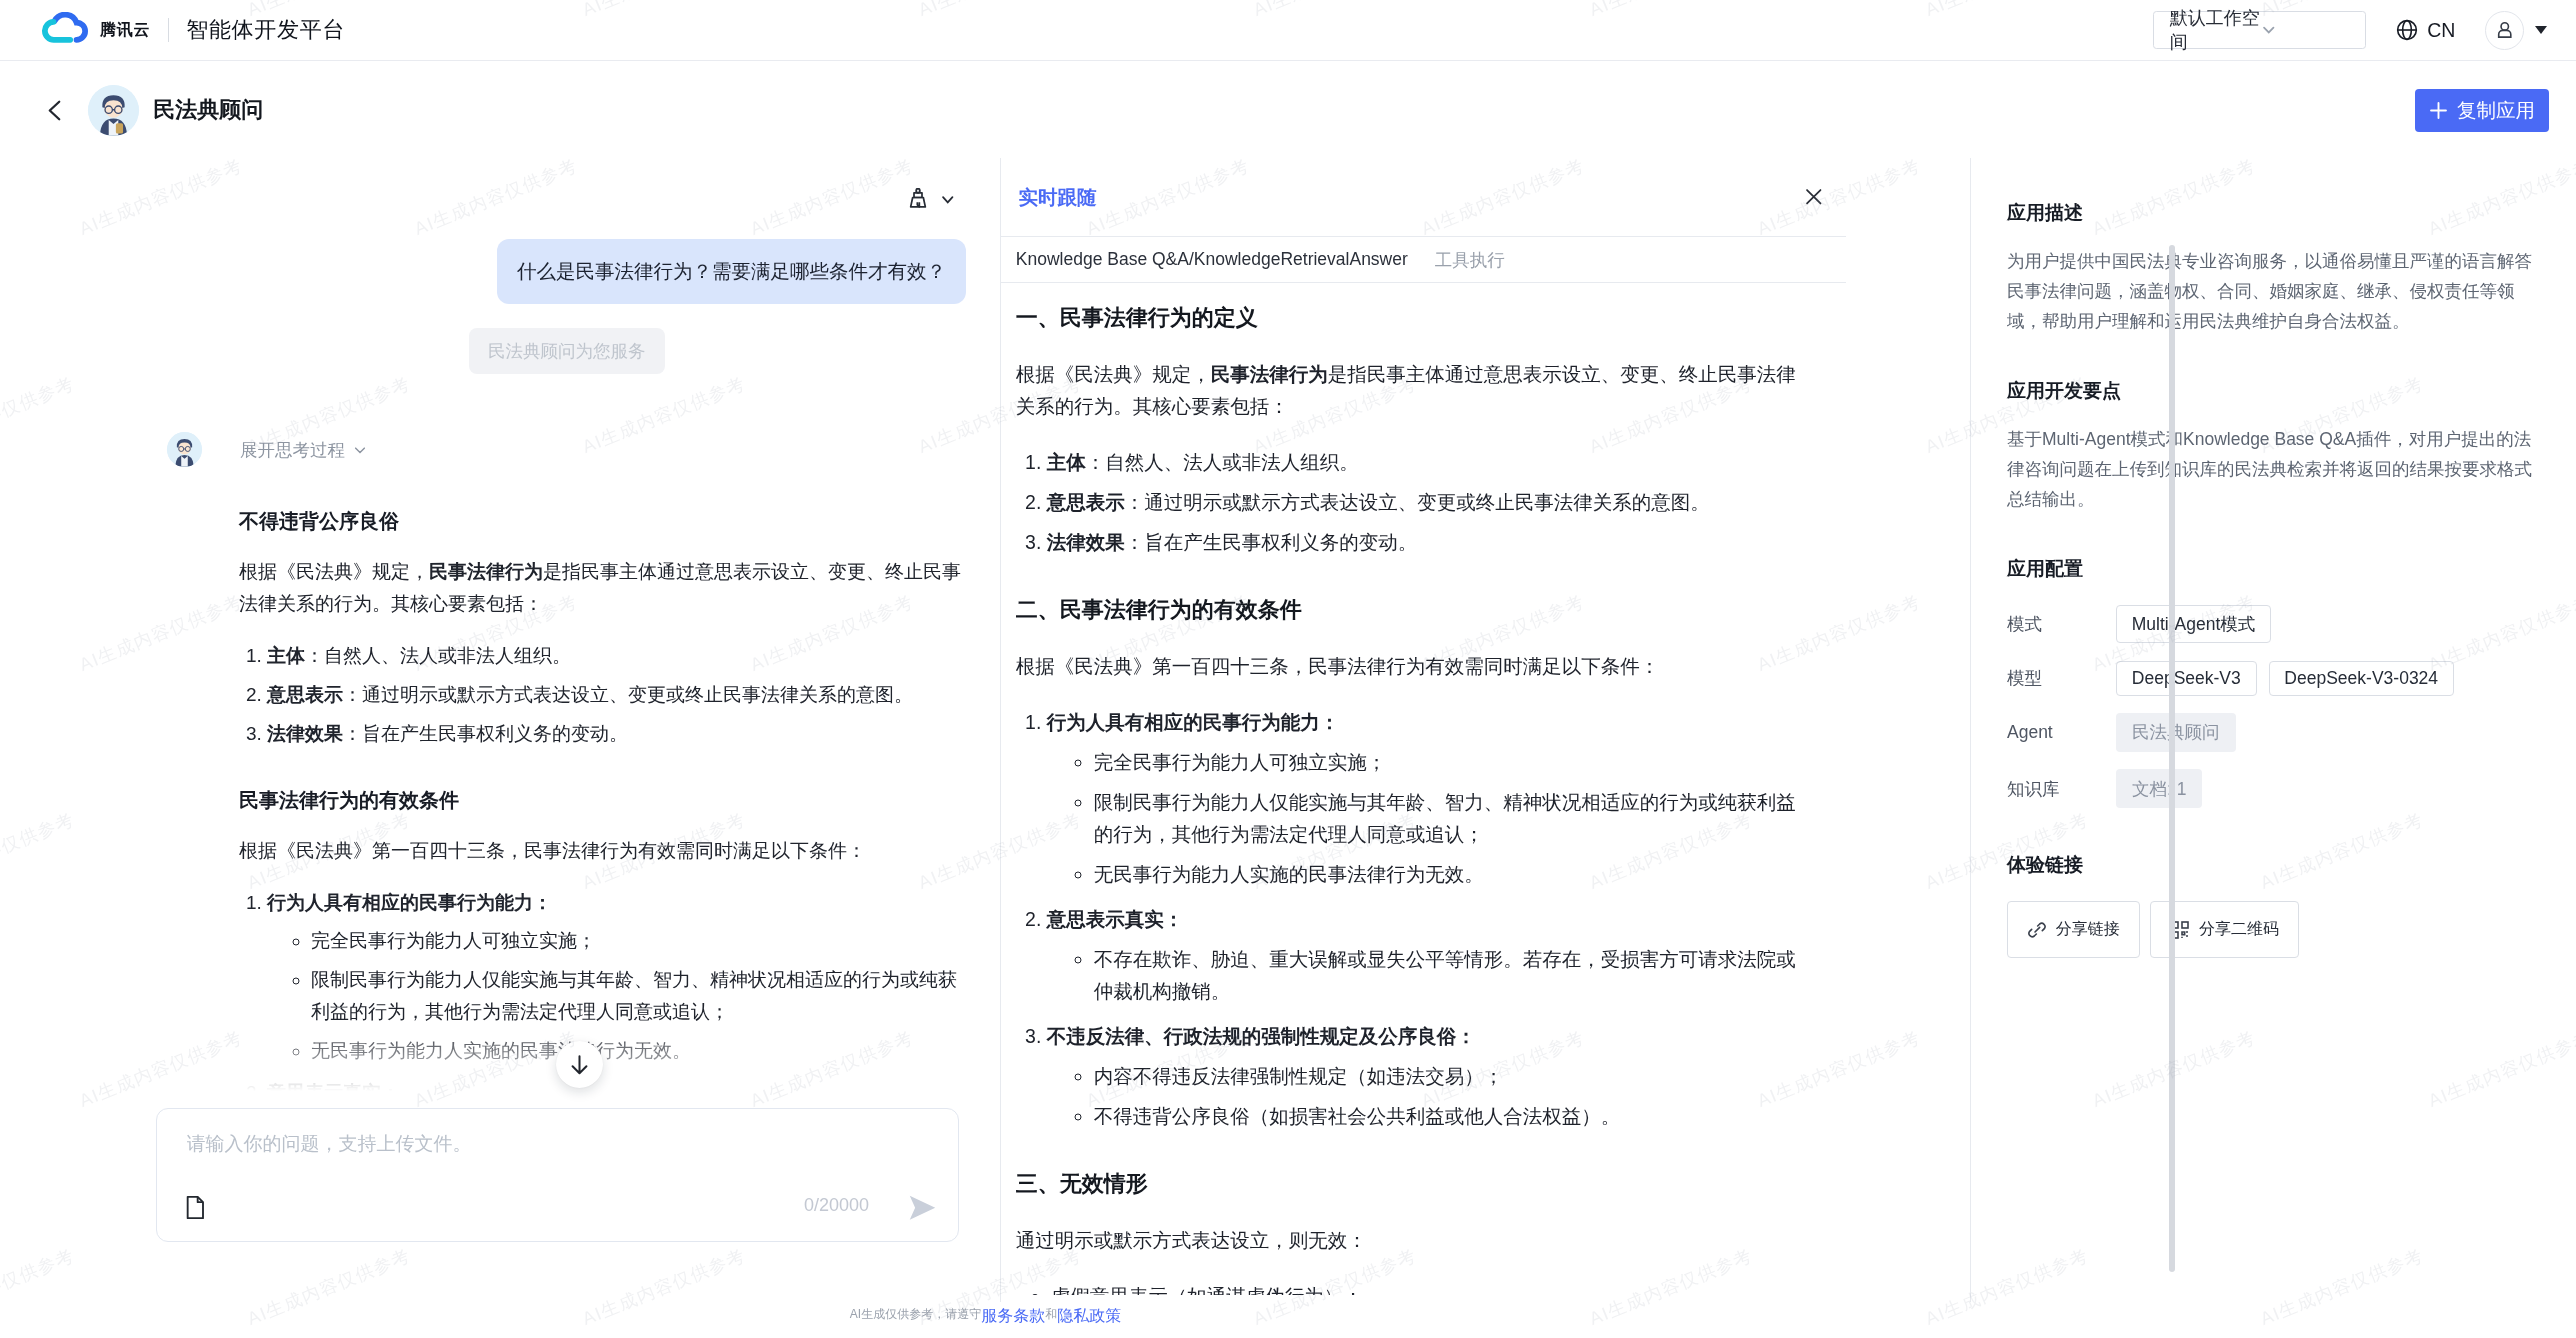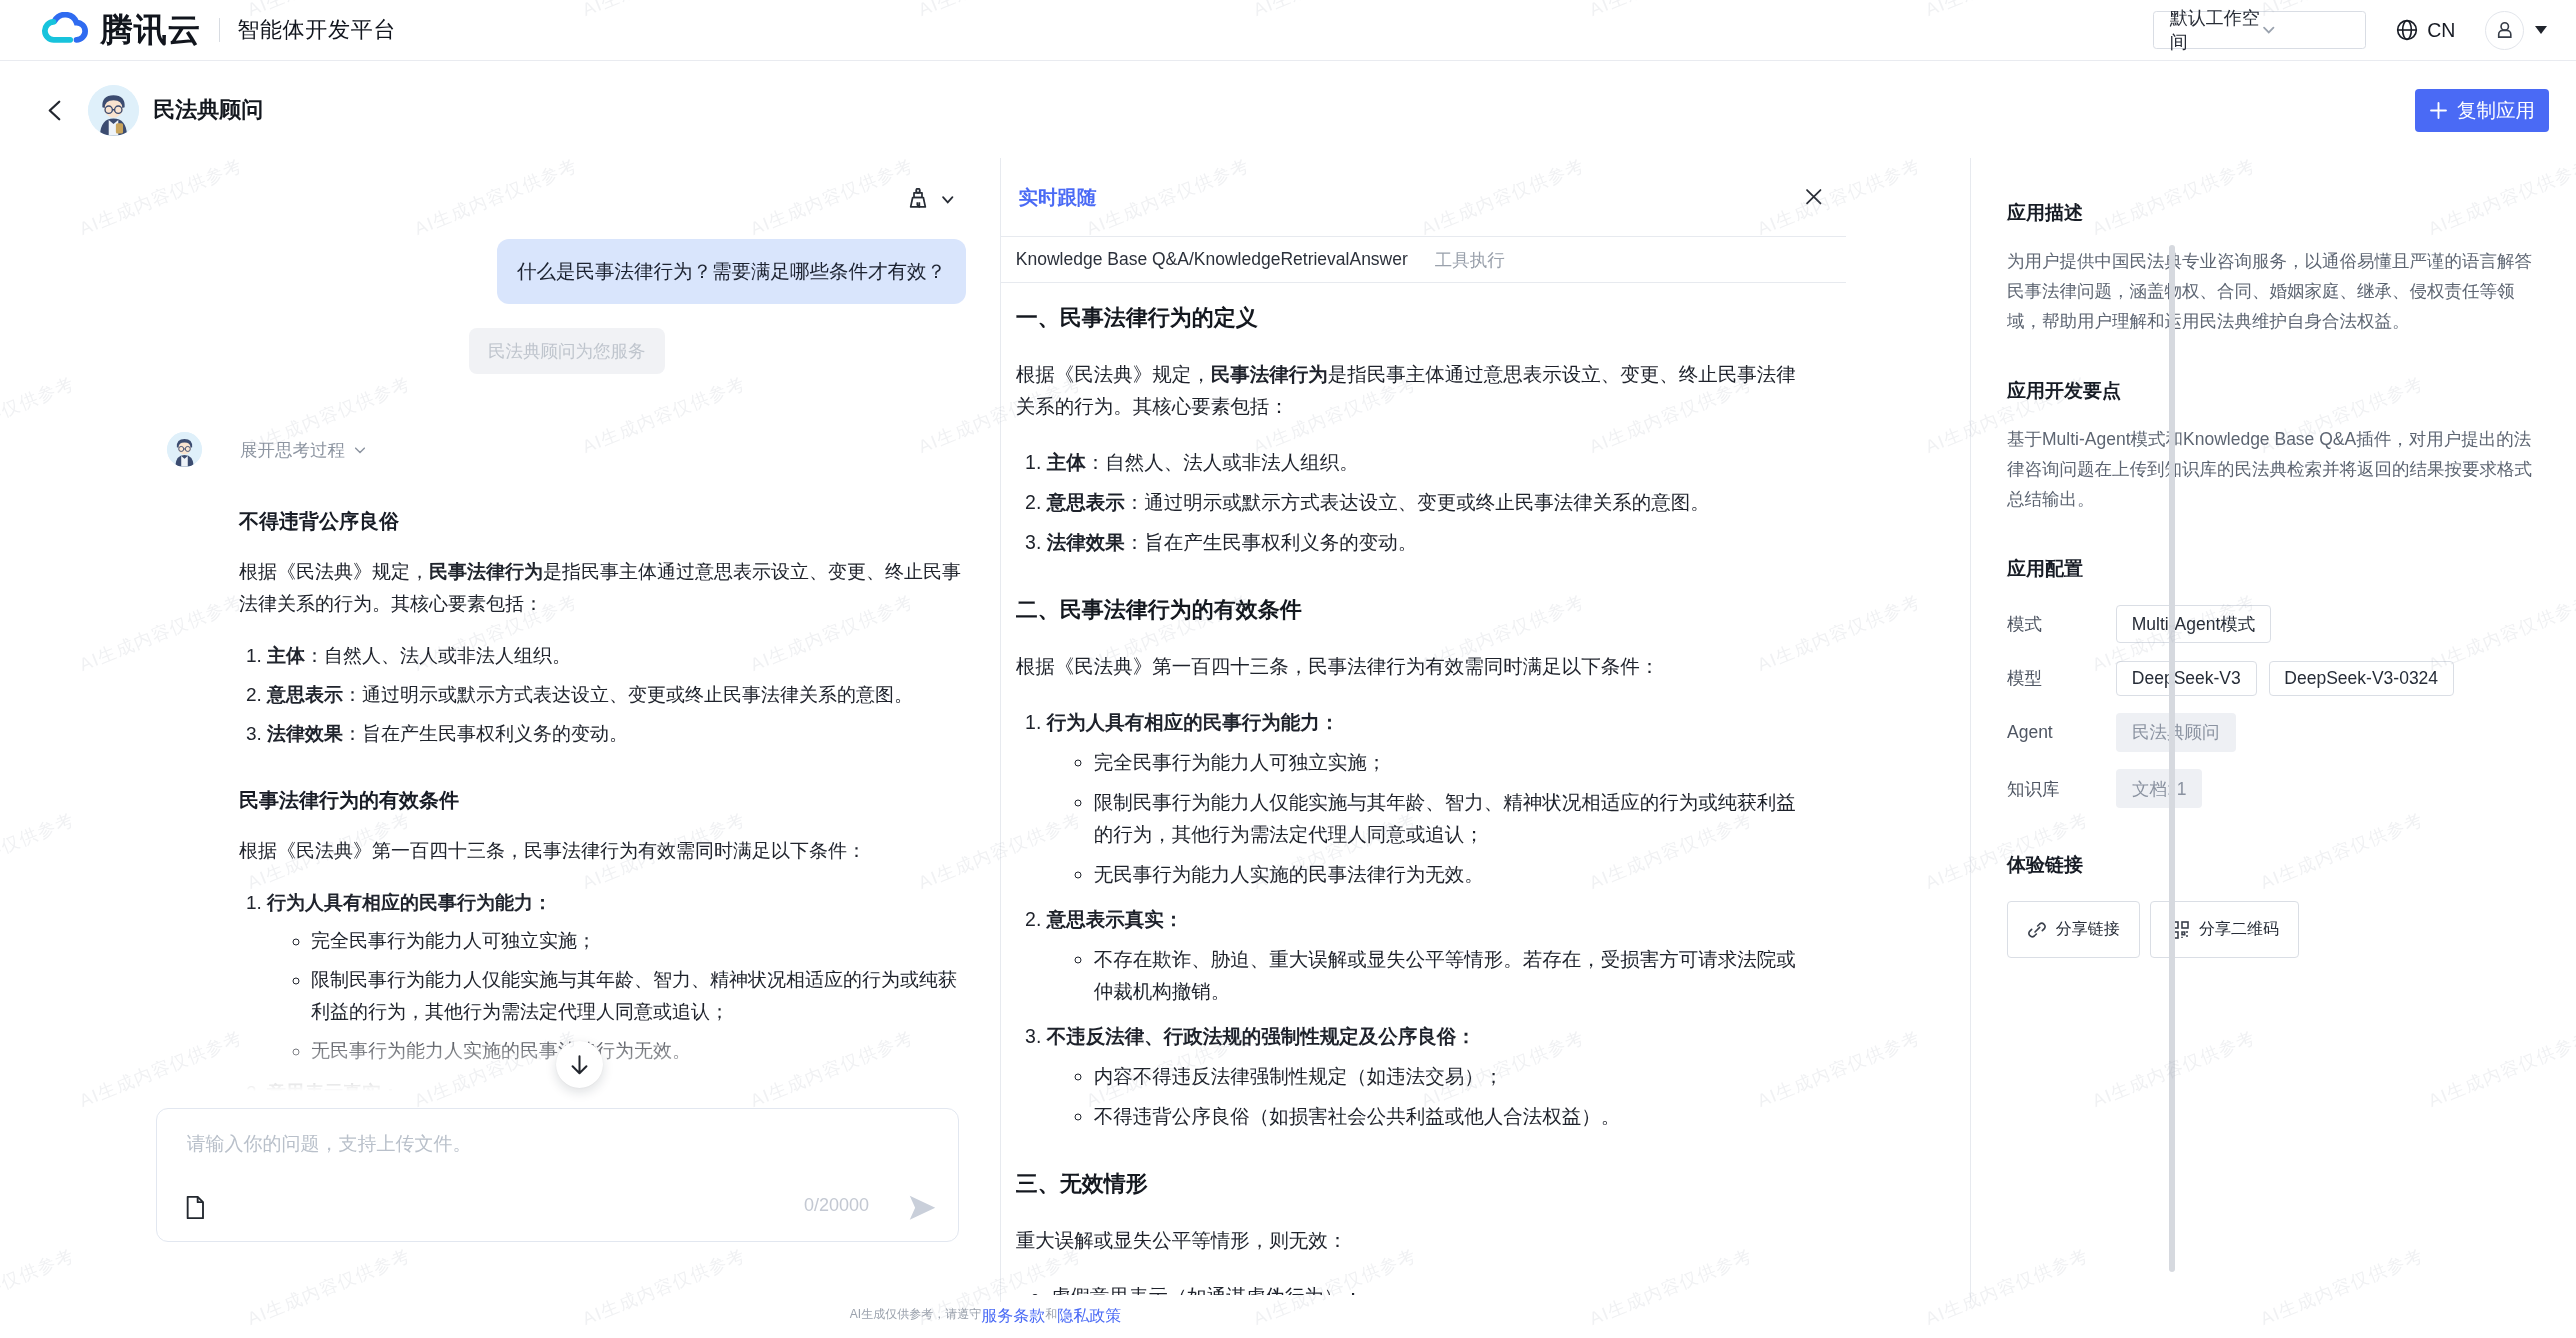--- a/index.html
+++ b/index.html
@@ -10,21 +10,21 @@
   }
   svg { display:block; }
 
   
   .topbar {
     position:absolute; top:0; left:0; right:0; height:61px;
     border-bottom:0.7px solid #e9ebf0; background:#fff;
     display:flex; align-items:center; padding:0 29.5px 0 42px; z-index:10;
   }
   .brand-wrap { display:flex; align-items:center; gap:12px; }
-  .brand-name { font-size:33px; font-weight:bold; color:#11151d; letter-spacing:0.7px; }
+  .brand-name { font-size:16px; font-weight:bold; color:#11151d; letter-spacing:0.7px; }
   .brand-divider { width:1.3px; height:24px; background:#d8dce2; margin:0 5.4px; }
   .product-name { font-size:22px; color:#11151d; letter-spacing:0.7px; }
   .topbar-right { margin-left:auto; display:flex; align-items:center; gap:29.5px; }
   .ws-select {
     width:213px; height:38px; border:1.3px solid #d9dde4; border-radius:3.4px;
     display:flex; align-items:center; padding:0 13.4px 0 16px; cursor:pointer; background:#fff;
   }
   .ws-select span { font-size:18px; color:#272c36; flex:1; }
   .lang-wrap { display:flex; align-items:center; gap:8px; cursor:pointer; }
   .lang-wrap span { font-size:19.5px; color:#171b24; }
@@ -393,21 +393,21 @@
         </li>
         <li><b>不违反法律、行政法规的强制性规定及公序良俗：</b>
           <ul class="circ">
             <li>内容不得违反法律强制性规定（如违法交易）；</li>
             <li>不得违背公序良俗（如损害社会公共利益或他人合法权益）。</li>
           </ul>
         </li>
       </ol>
 
       <div class="h2">三、无效情形</div>
-      <p>重大误解或显失公平等情形，则无效：</p>
+      <p>通过明示或默示方式表达设立，则无效：</p>
       <ul class="disc">
         <li>虚假意思表示（如通谋虚伪行为）；</li>
 
       </ul>
 
     </div>
 
     <div class="follow-scrollbar"></div>
   </aside>
 

